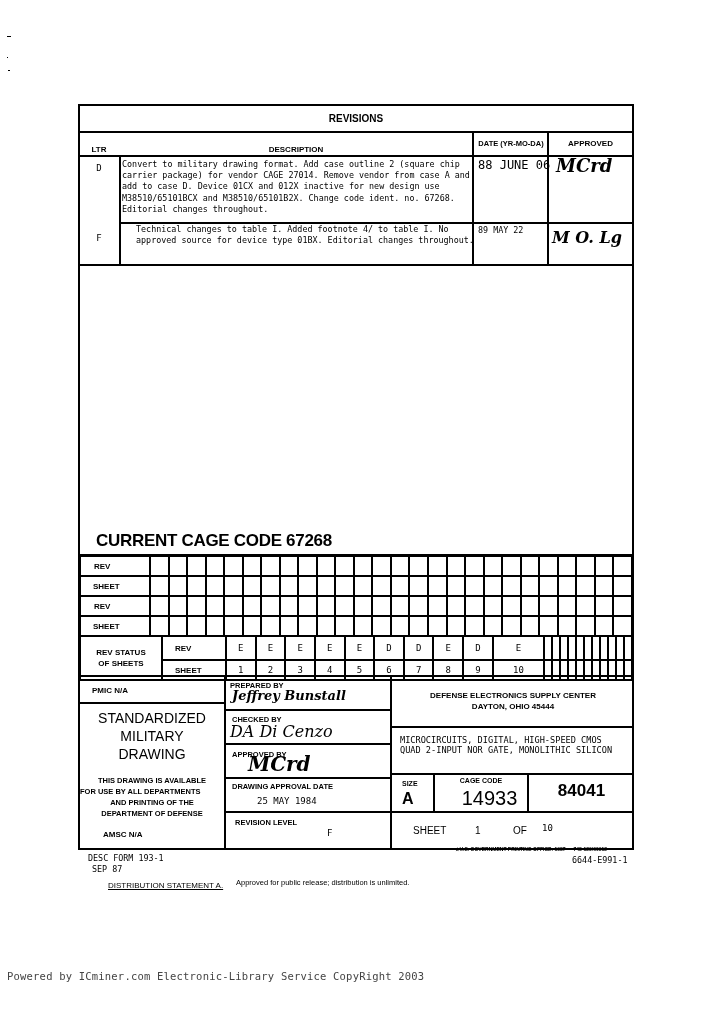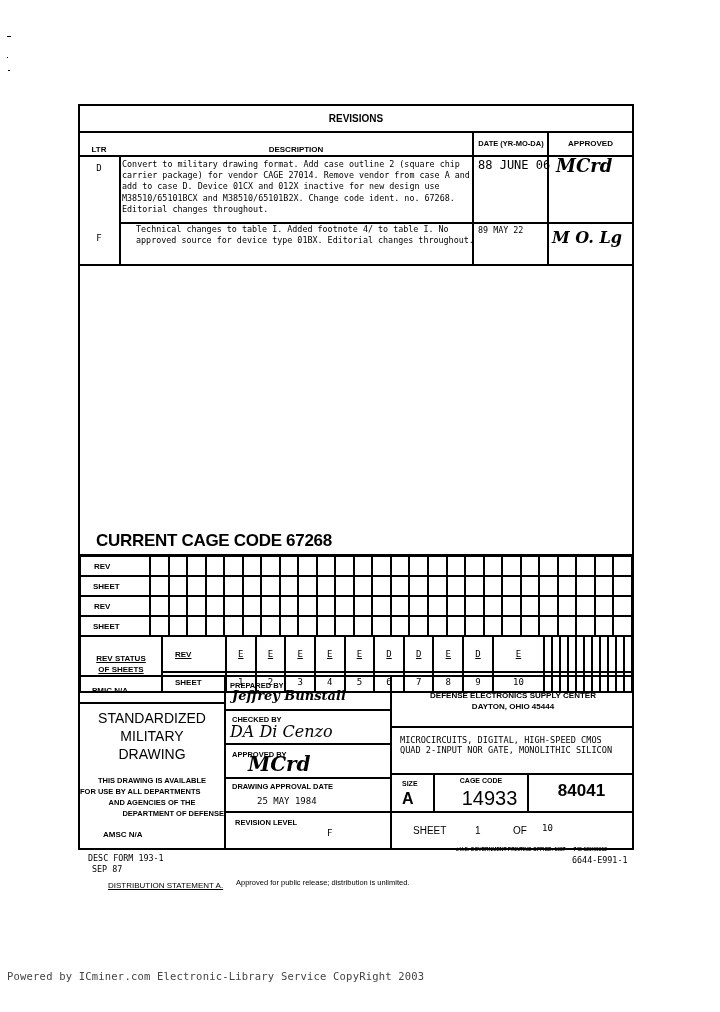--- a/index.html
+++ b/index.html
@@ -166,21 +166,21 @@
         <td></td>
         <td></td>
         <td></td>
         <td></td>
     </tr>
   </tbody>
 </table>
 
 <table class="grid" style="left:79px;top:635px;width:554px;">
   <tbody>
-    <tr style="height:36px;text-decoration:underline;">
+    <tr style="height:24px;">
       <td rowspan="2" class="bold" style="width:82px;text-align:center;line-height:11px;">
         <div>REV STATUS</div>
         <div>OF SHEETS</div>
       </td>
       <td class="bold" style="width:64px;padding-left:12px;">REV</td>
       <td class="mono" style="text-align:center;font-size:9px;">E</td>
       <td class="mono" style="text-align:center;font-size:9px;">E</td>
       <td class="mono" style="text-align:center;font-size:9px;">E</td>
       <td class="mono" style="text-align:center;font-size:9px;">E</td>
       <td class="mono" style="text-align:center;font-size:9px;">E</td>
@@ -231,22 +231,22 @@
 <div class="hline" style="left:78px;top:675px;width:556px;"></div>
 
 <div class="vline" style="left:224px;top:675px;height:175px;"></div>
 <div class="abs bold" style="left:92px;top:686px;font-size:8px;">PMIC N/A</div>
 <div class="hline" style="left:78px;top:702px;width:146px;"></div>
 <div class="abs" style="left:80px;top:710px;width:144px;text-align:center;font-size:14px;">STANDARDIZED</div>
 <div class="abs" style="left:80px;top:728px;width:144px;text-align:center;font-size:14px;">MILITARY</div>
 <div class="abs" style="left:80px;top:746px;width:144px;text-align:center;font-size:14px;">DRAWING</div>
 <div class="abs bold" style="left:80px;top:776px;width:144px;text-align:center;font-size:7.5px;">THIS DRAWING IS AVAILABLE</div>
 <div class="abs bold" style="left:80px;top:787px;width:144px;font-size:7.5px;">FOR USE BY ALL DEPARTMENTS</div>
-<div class="abs bold" style="left:80px;top:798px;width:144px;text-align:center;font-size:7.5px;">AND AGENCIES OF THE</div>
-<div class="abs bold" style="left:80px;top:809px;width:144px;text-align:right;font-size:7.5px;">DEPARTMENT OF DEFENSE</div>
+<div class="abs bold" style="left:80px;top:798px;width:144px;text-align:center;font-size:7.5px;">AND PRINTING OF THE</div>
+<div class="abs bold" style="left:80px;top:809px;width:144px;text-align:center;font-size:7.5px;">DEPARTMENT OF DEFENSE</div>
 <div class="abs bold" style="left:103px;top:830px;font-size:8px;">AMSC N/A</div>
 
 <div class="vline" style="left:390px;top:675px;height:175px;"></div>
 <div class="abs bold" style="left:230px;top:681px;font-size:7.5px;">PREPARED BY</div>
 <div class="abs sig" style="left:232px;top:688px;font-size:13px;">Jeffrey Bunstall</div>
 <div class="hline" style="left:224px;top:709px;width:166px;"></div>
 <div class="abs bold" style="left:232px;top:715px;font-size:7.5px;">CHECKED BY</div>
 <div class="abs sig" style="left:230px;top:722px;font-size:16px;font-weight:normal;">DA Di Cenzo</div>
 <div class="hline" style="left:224px;top:743px;width:166px;"></div>
 <div class="abs bold" style="left:232px;top:750px;font-size:7.5px;">APPROVED BY</div>

